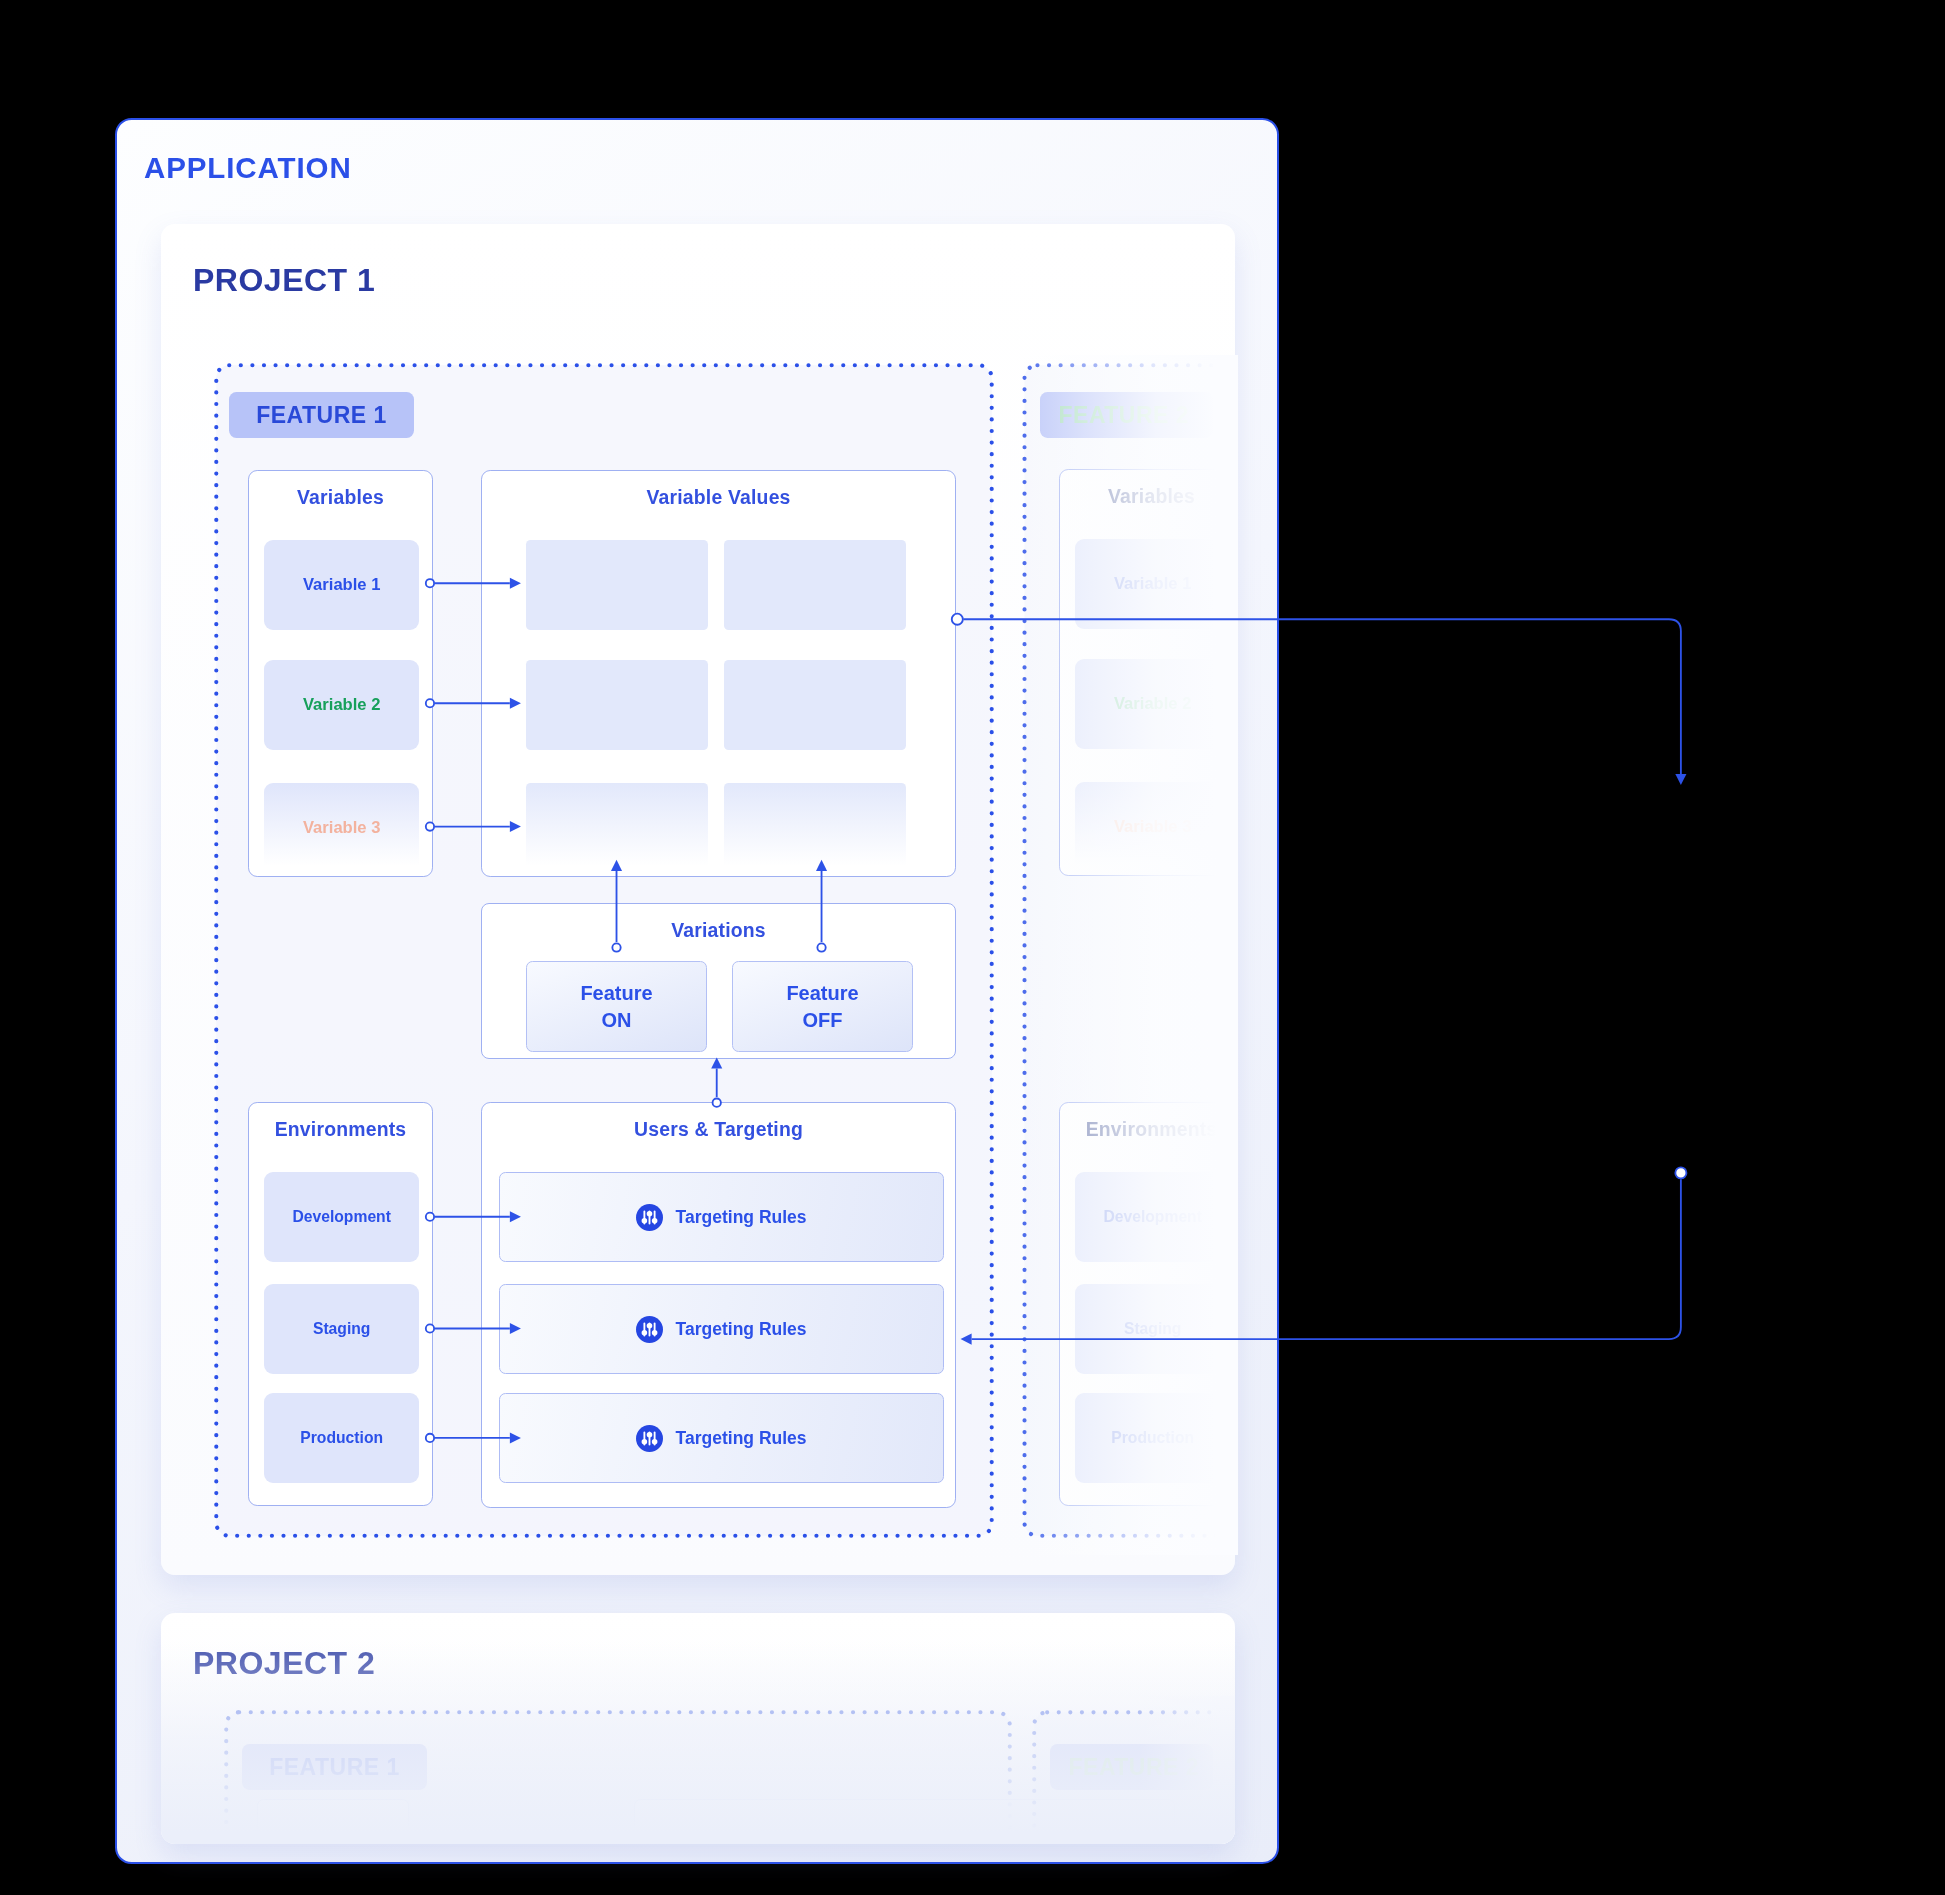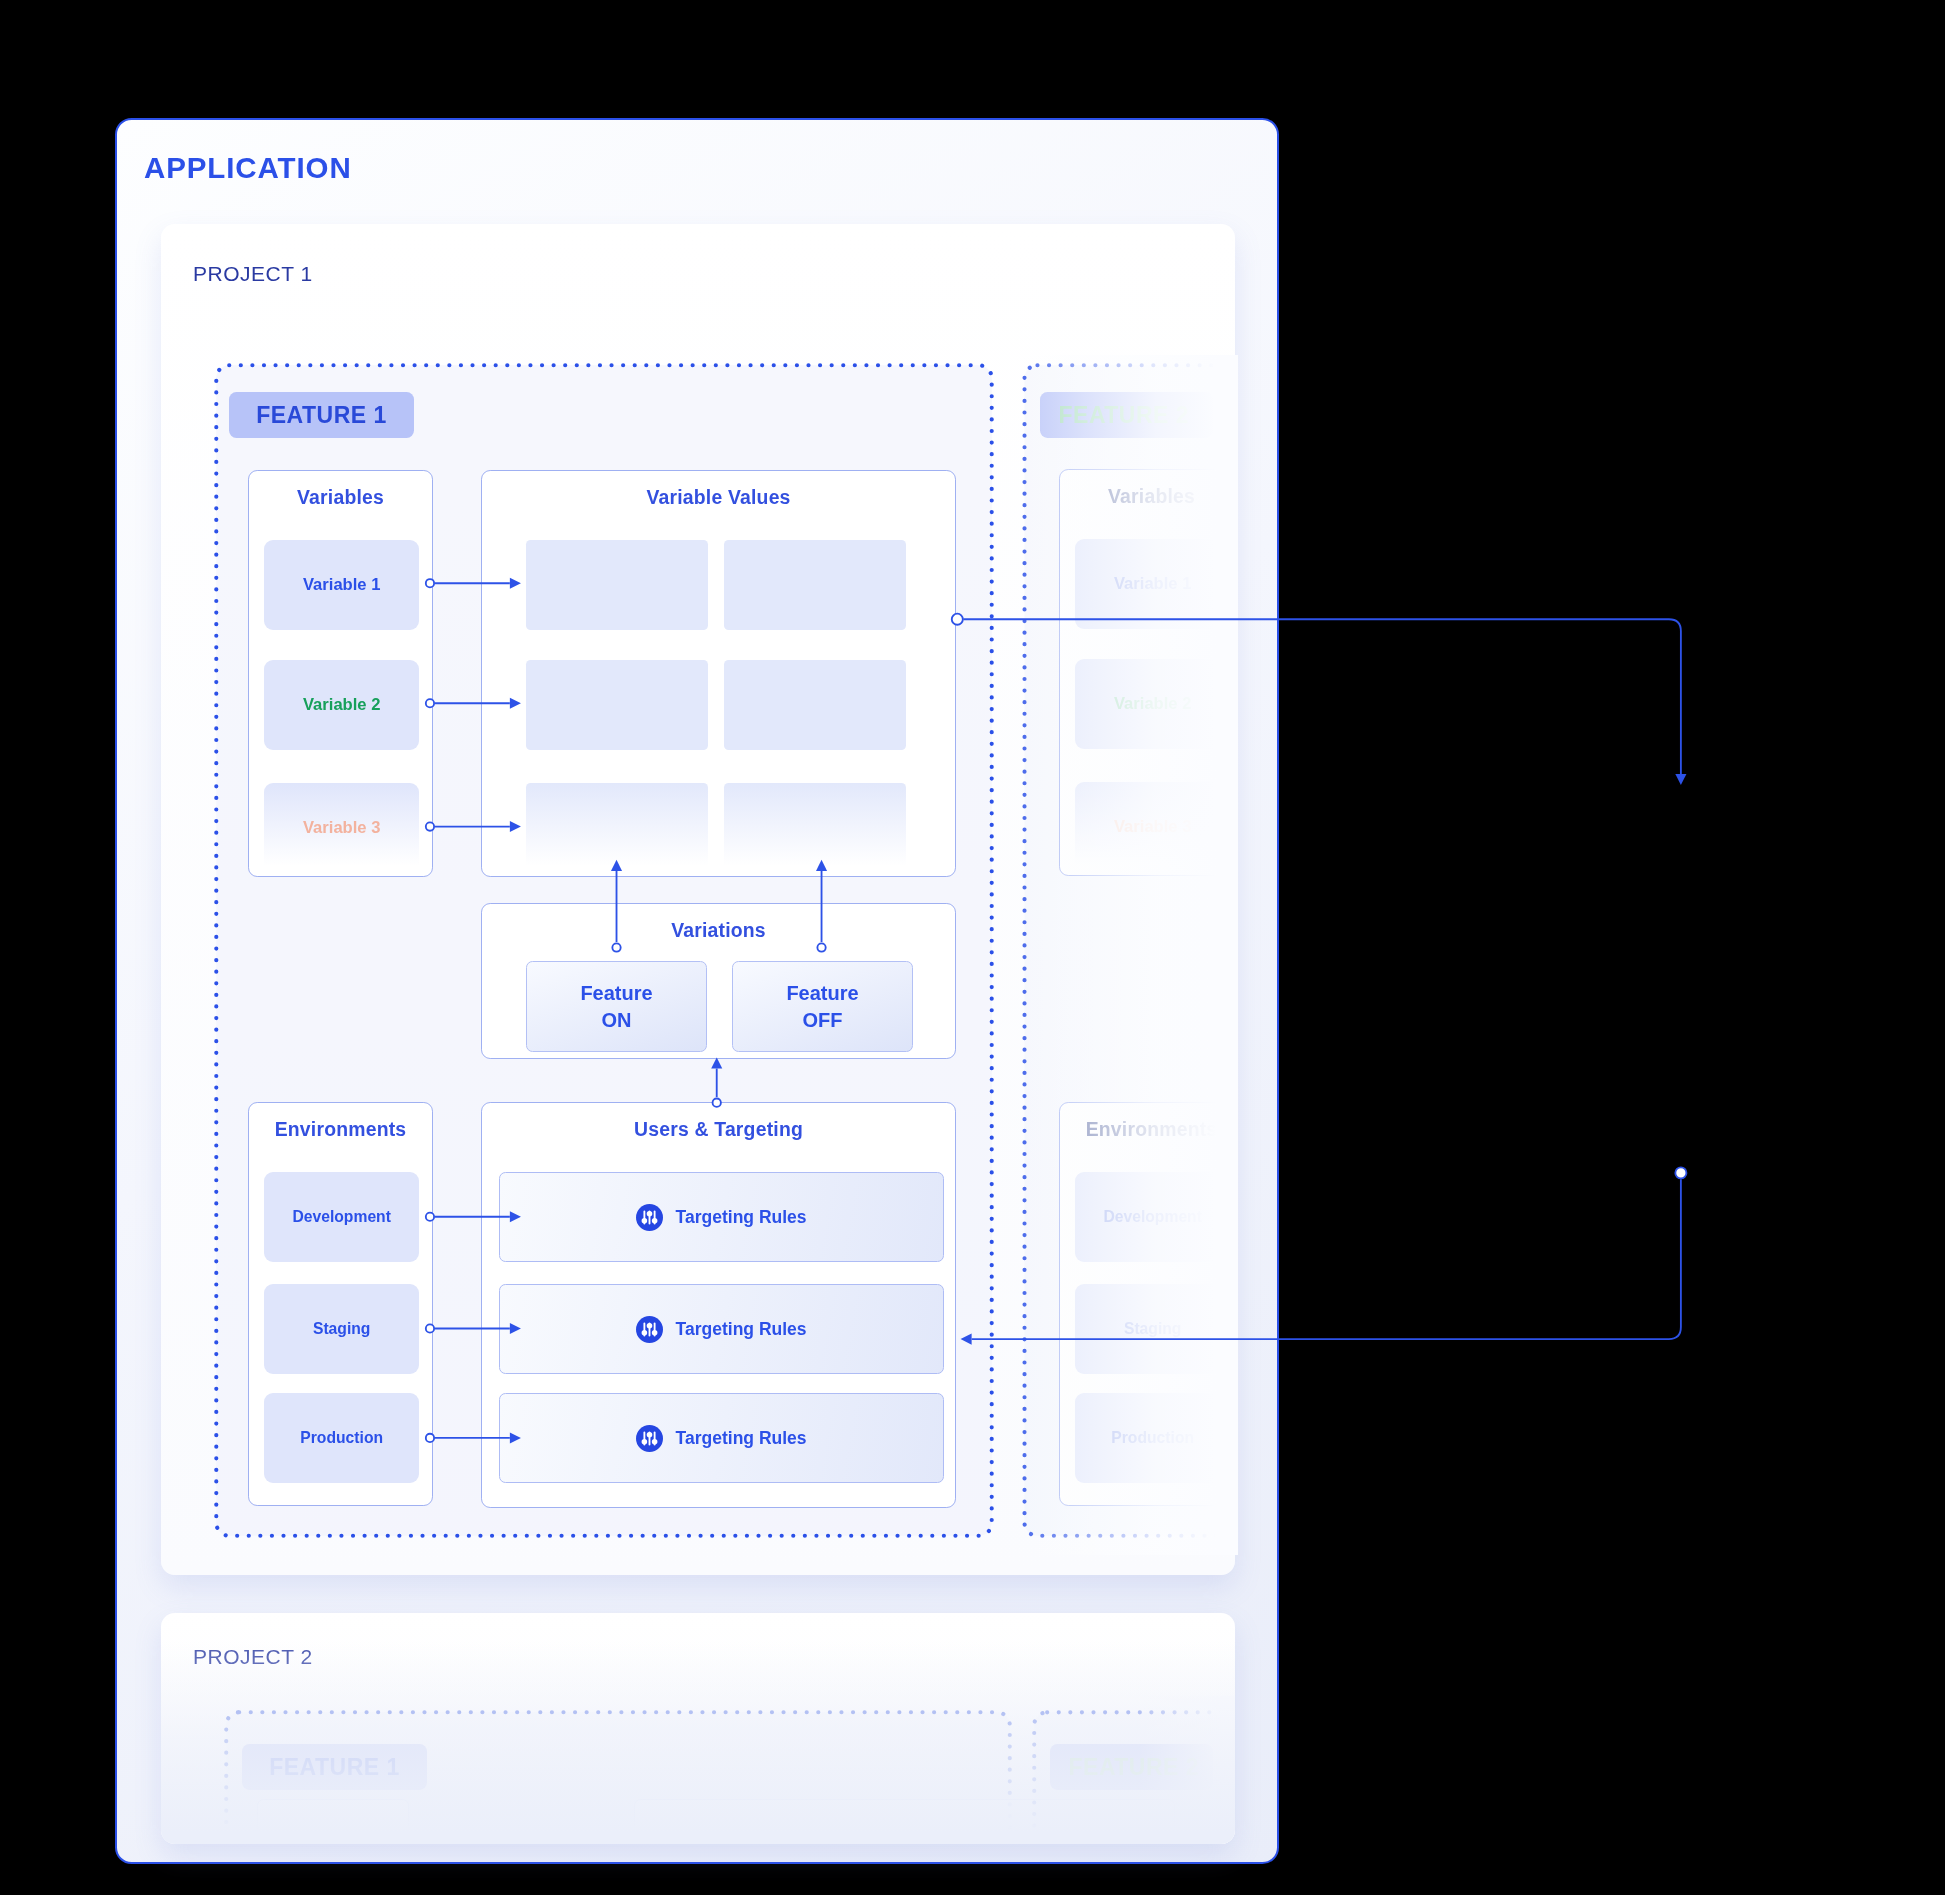--- a/index.html
+++ b/index.html
@@ -9,21 +9,21 @@
   .flexc{display:flex;align-items:center;justify-content:center;}
 
   
   .org{left:115px;top:118px;width:1164px;height:1746px;border:2.8px solid #2B50E8;border-radius:16.6px;
        background:linear-gradient(150deg,#fdfeff 0%,#f4f6fd 45%,#e9edf9 100%);}
   .org-title{left:144px;top:151px;font-size:29.5px;font-weight:800;color:#2B50E8;letter-spacing:0.9px;}
   .pcard{border-radius:14px;background:linear-gradient(180deg,#ffffff 0%,#fafbfe 100%);
          box-shadow:0 12px 28px rgba(110,130,220,.16);}
   .p1{left:161px;top:224px;width:1074px;height:1351px;}
   .p2{left:161px;top:1613px;width:1074px;height:231px;overflow:hidden;}
-  .p-title{font-size:21px;font-weight:400;color:#2A3AA2;letter-spacing:0.5px;}
+  .p-title{font-size:32px;font-weight:700;color:#2A3AA2;letter-spacing:0.5px;}
 
   
   .pill{background:#B7C3F8;border-radius:7.4px;font-weight:800;font-size:23px;color:#2949D8;
         letter-spacing:0.5px;overflow:hidden;white-space:nowrap;}
   .pill-green{color:#A2DBB8;}
   .pill-faded{background:#CDD5F8;color:#8FA3EF;}
   .pill-faded-green{background:#CDD5F8;color:#C2E2CC;}
 
   
   .panel{background:#fff;border:1.4px solid #9FB0F2;border-radius:9.2px;}
@@ -84,21 +84,21 @@
   <div class="abs panel" style="left:481px;top:470px;width:475px;height:407px;">
     <div class="panel-title">Variable Values</div>
     <div class="abs cell" style="left:44px;top:69px;width:182px;height:90px;"></div>
     <div class="abs cell" style="left:242px;top:69px;width:182px;height:90px;"></div>
     <div class="abs cell" style="left:44px;top:189px;width:182px;height:90px;"></div>
     <div class="abs cell" style="left:242px;top:189px;width:182px;height:90px;"></div>
     <div class="abs cell cell-fade" style="left:44px;top:312px;width:182px;height:90px;"></div>
     <div class="abs cell cell-fade" style="left:242px;top:312px;width:182px;height:90px;"></div>
   </div>
 
-  <div class="abs panel" style="left:481px;top:903px;width:475px;height:156px;">
+  <div class="abs panel" style="left:481px;top:903px;width:475px;height:156px;border-radius:8px;">
     <div class="panel-title">Variations</div>
     <div class="abs onoff flexc" style="left:44px;top:57px;width:181px;height:91px;">
       <div><span>Feature</span><br>
            <span>ON</span></div>
     </div>
     <div class="abs onoff flexc" style="left:250px;top:57px;width:181px;height:91px;">
       <div><span>Feature</span><br>
            <span>OFF</span></div>
     </div>
   </div>

